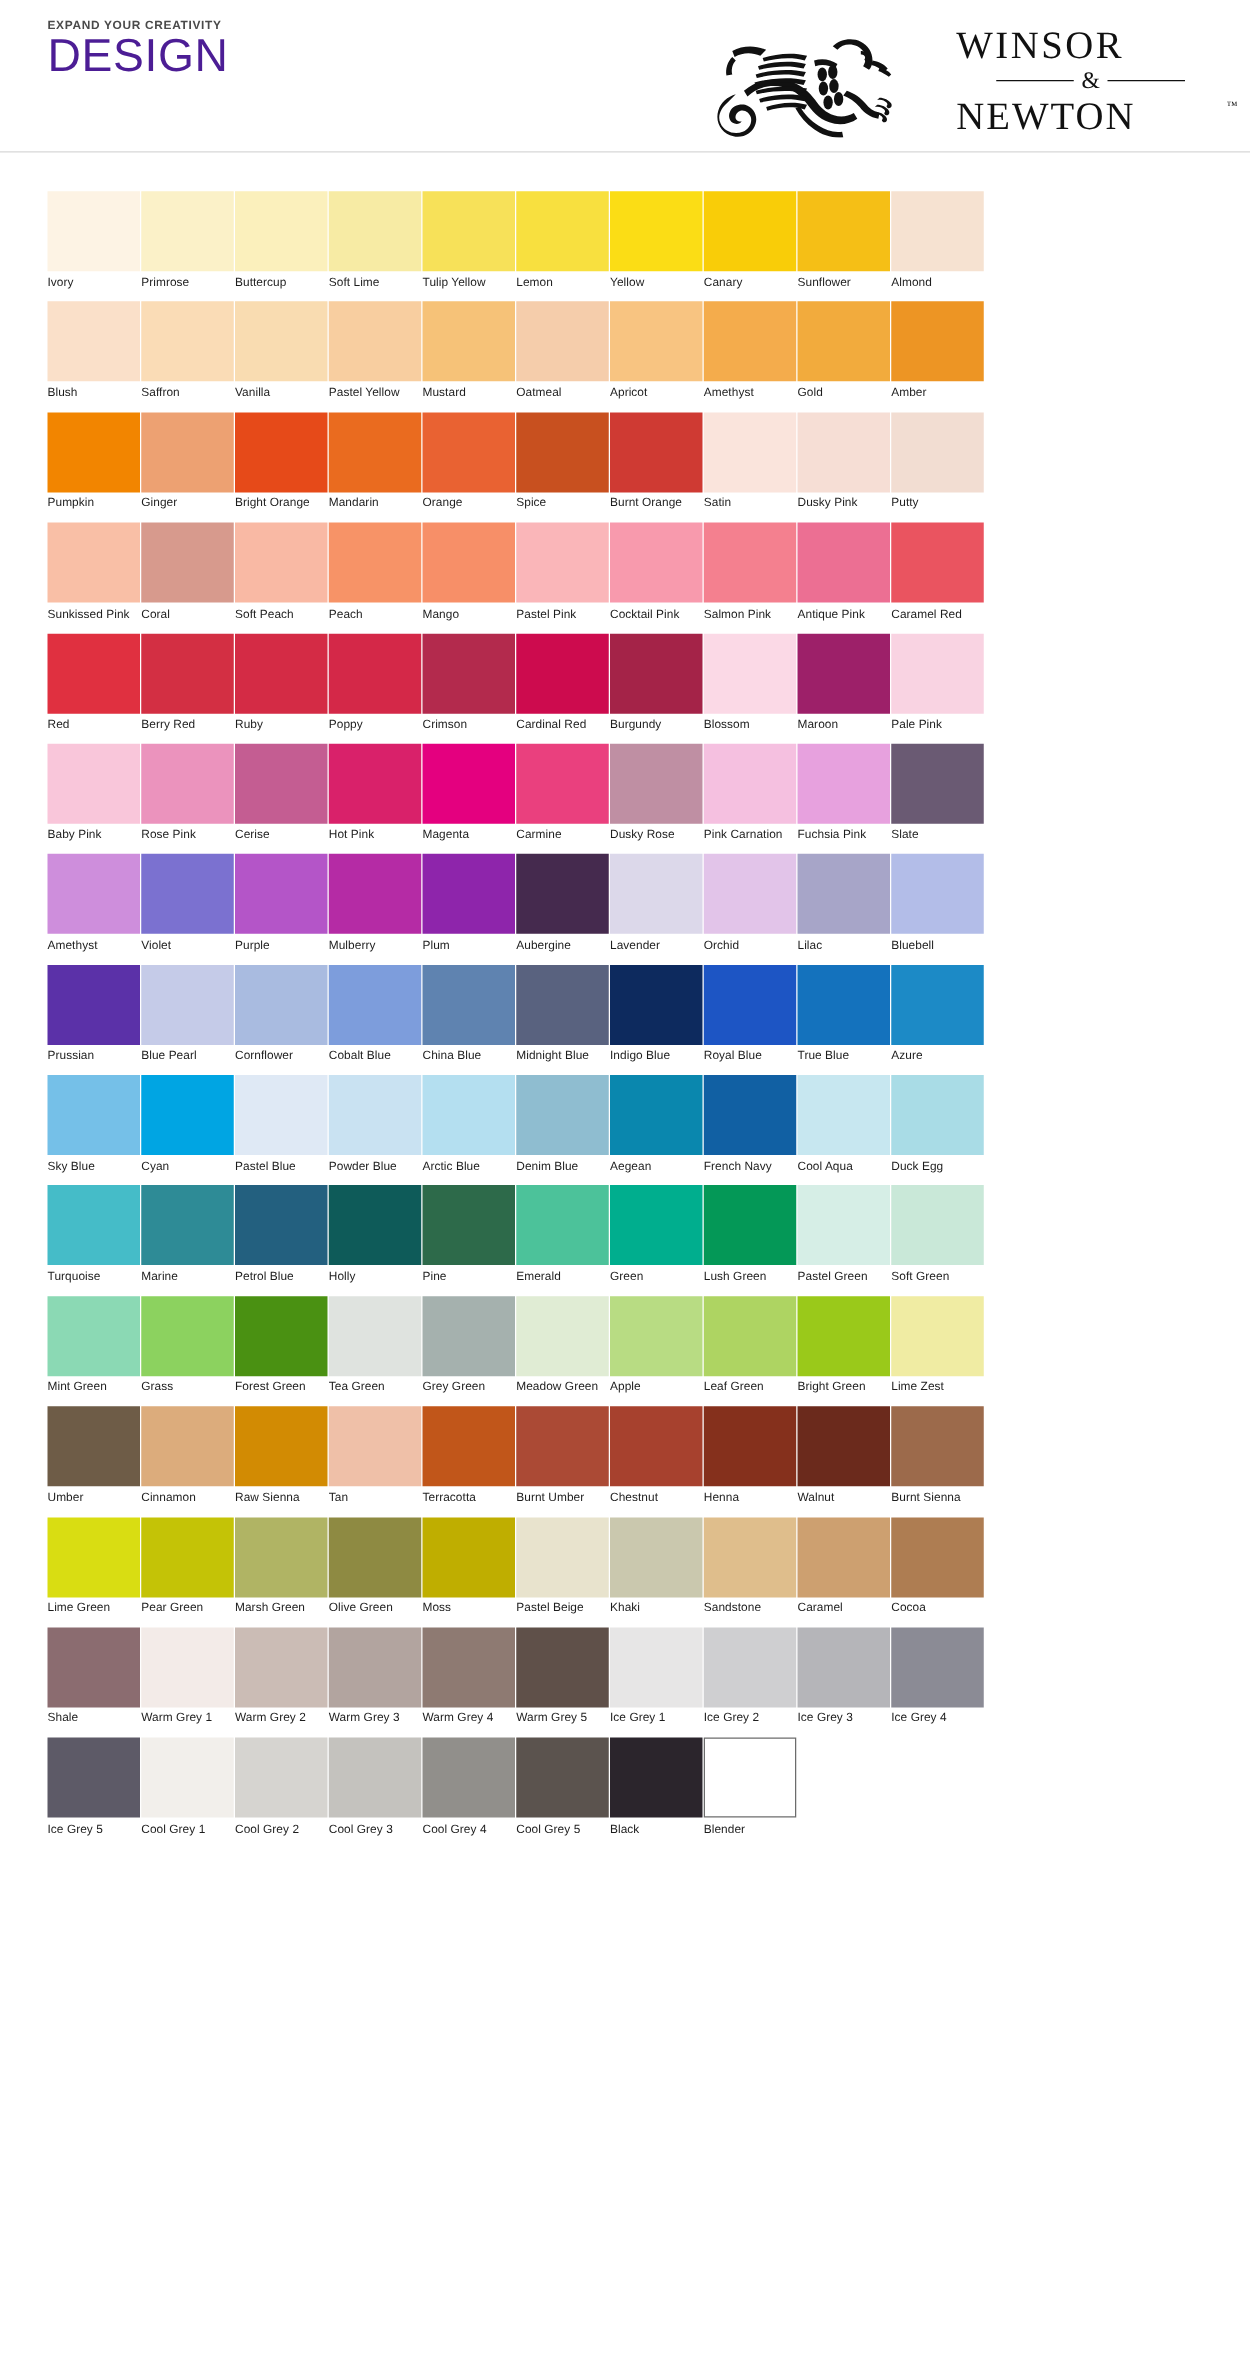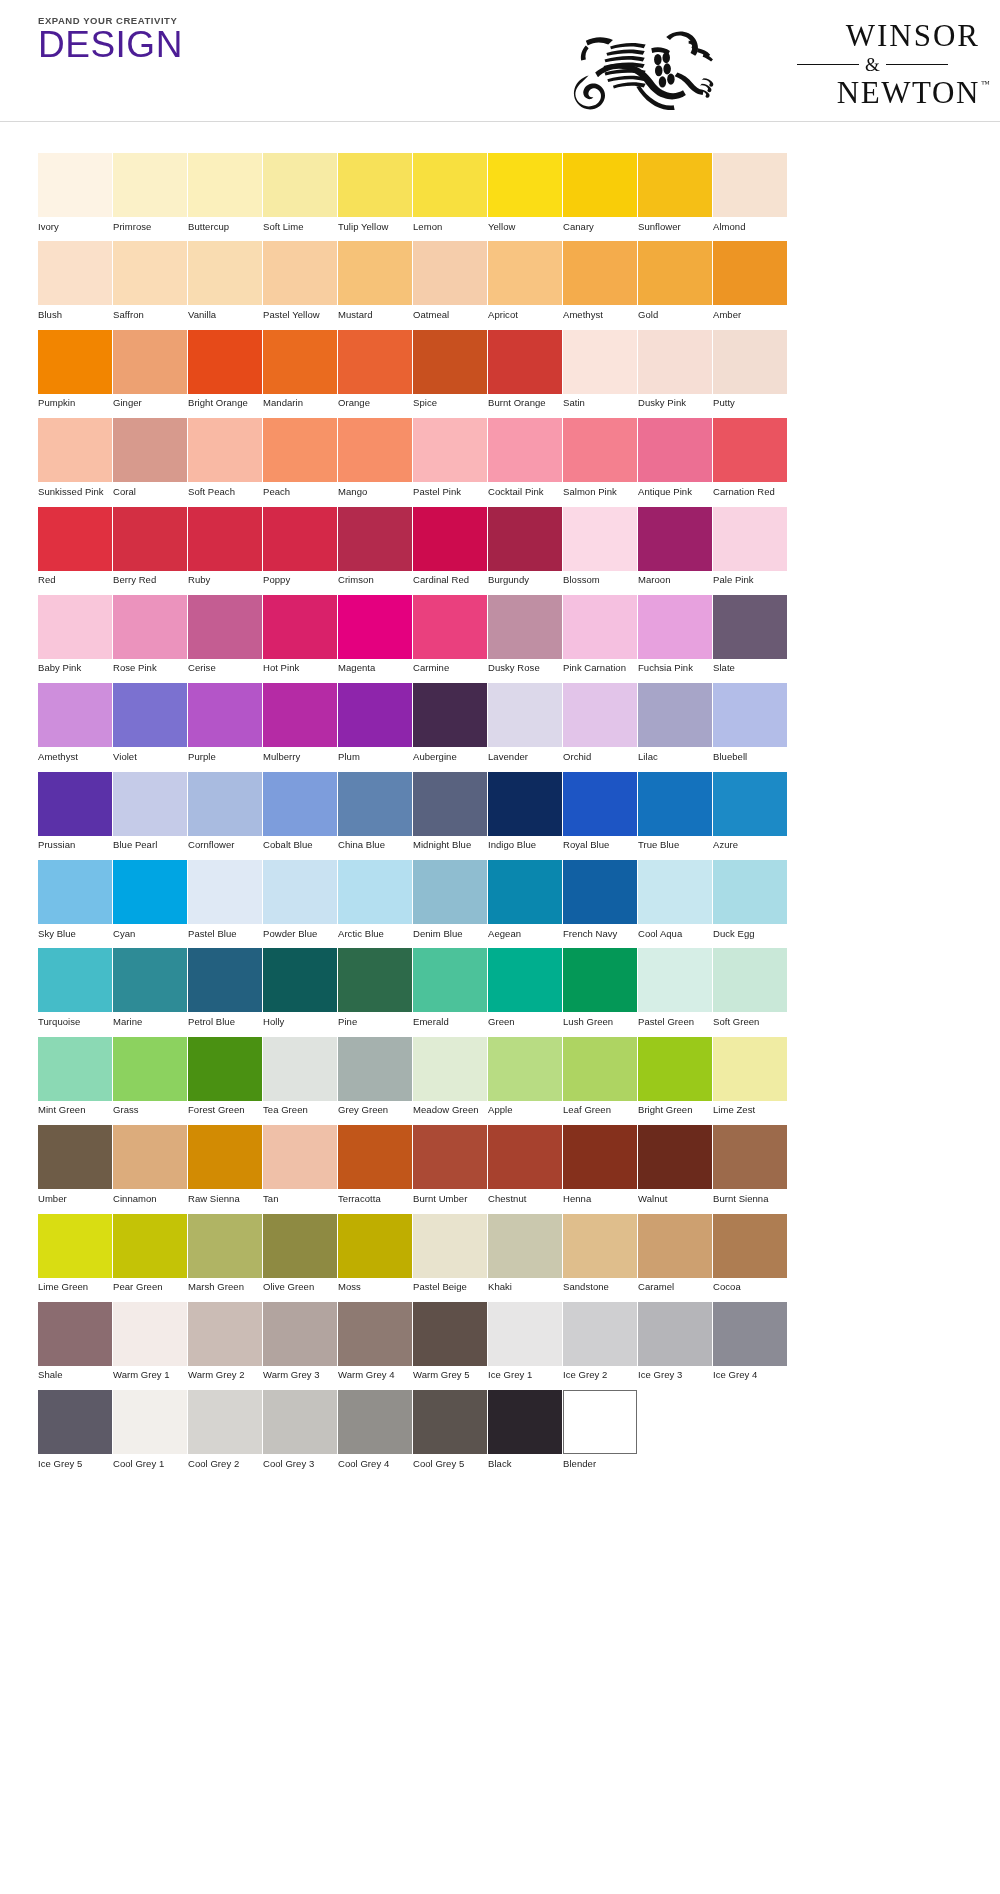--- a/index.html
+++ b/index.html
@@ -98,21 +98,21 @@
     left: 0px;
     top: 10px;
     width: 190px;
     height: 86px;
   }
   #wn-text {
     position: absolute;
     right: 0px;
     top: 6px;
     width: 215px;
-    text-align: right;
+    text-align: left;
     font-family: "Liberation Serif", serif;
     color: #111;
   }
   #wn-line1 {
     font-size: 31px;
     letter-spacing: 2.0px;
     line-height: 1.05;
     font-weight: 400;
   }
   #wn-amp-row {
@@ -428,21 +428,21 @@
         <div class="cell">
           <div class="swatch" style="background: rgb(244, 128, 143);"></div>
           <div class="label">Salmon Pink</div>
         </div>
         <div class="cell">
           <div class="swatch" style="background: rgb(236, 111, 147);"></div>
           <div class="label">Antique Pink</div>
         </div>
         <div class="cell">
           <div class="swatch" style="background: rgb(234, 84, 96);"></div>
-          <div class="label">Carnation Red</div>
+          <div class="label">Caramel Red</div>
         </div>
       </div>
       <div class="row">
         <div class="cell">
           <div class="swatch" style="background: rgb(224, 48, 64);"></div>
           <div class="label">Red</div>
         </div>
         <div class="cell">
           <div class="swatch" style="background: rgb(211, 47, 67);"></div>
           <div class="label">Berry Red</div>

